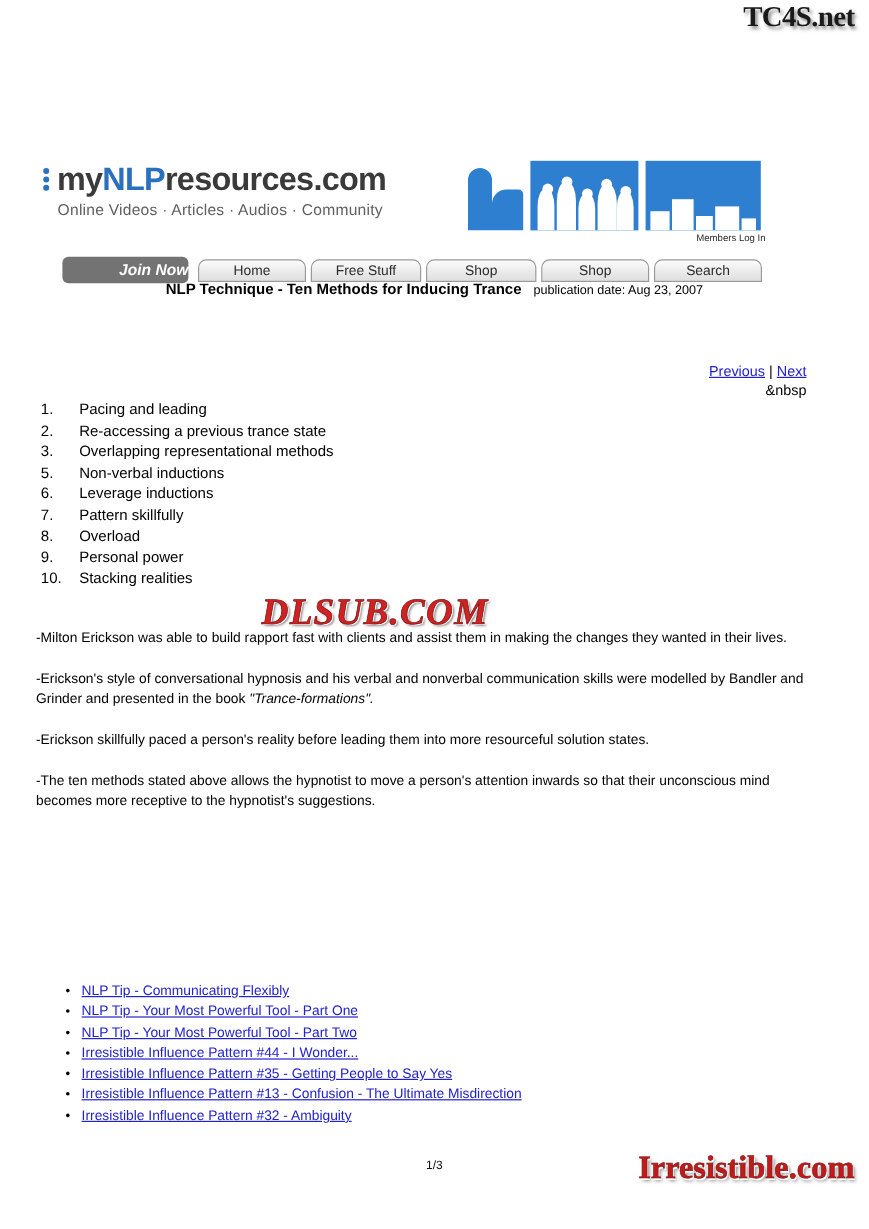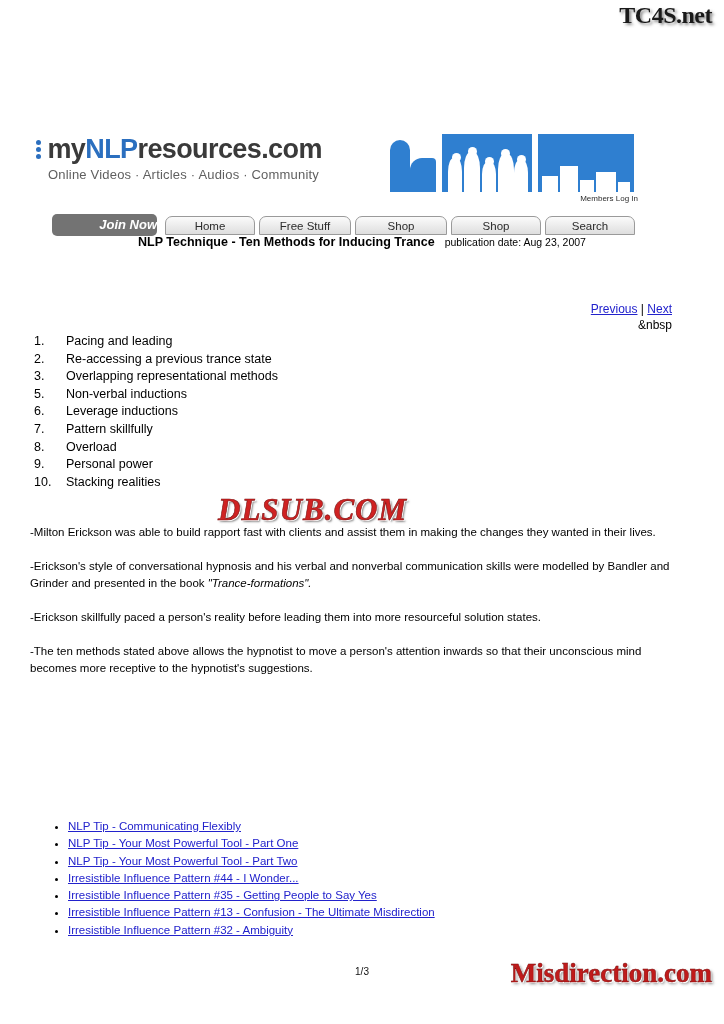--- a/index.html
+++ b/index.html
@@ -374,13 +374,13 @@
   <li><a href="#">NLP Tip - Communicating Flexibly</a></li>
   <li><a href="#">NLP Tip - Your Most Powerful Tool - Part One</a></li>
   <li><a href="#">NLP Tip - Your Most Powerful Tool - Part Two</a></li>
   <li><a href="#">Irresistible Influence Pattern #44 - I Wonder...</a></li>
   <li><a href="#">Irresistible Influence Pattern #35 - Getting People to Say Yes</a></li>
   <li><a href="#">Irresistible Influence Pattern #13 - Confusion - The Ultimate Misdirection</a></li>
   <li><a href="#">Irresistible Influence Pattern #32 - Ambiguity</a></li>
 </ul>
 
 <div id="page-num">1/3</div>
-<div id="tx-watermark">Misdirection.com</div>
+<div id="tx-watermark">Irresistible.com</div>
 
 </body></html>

